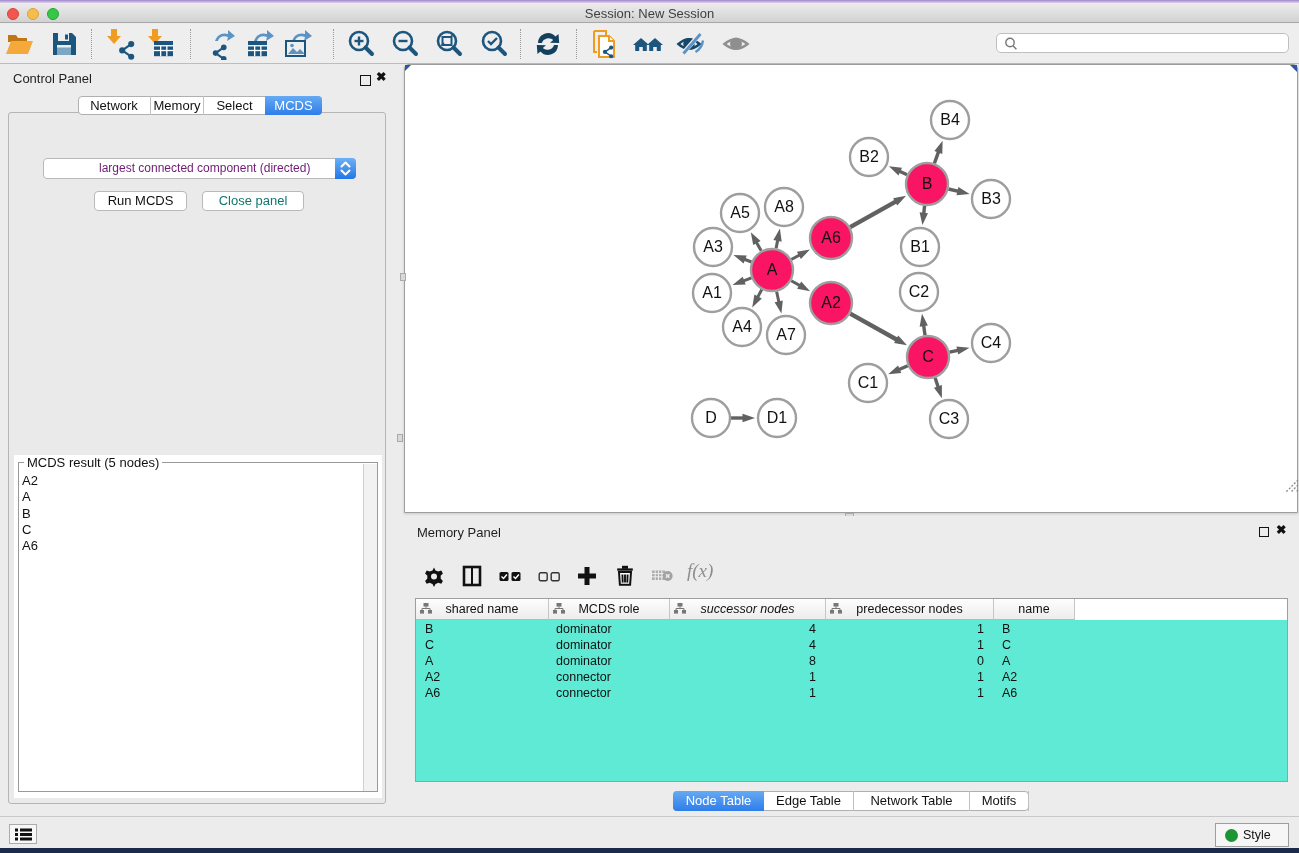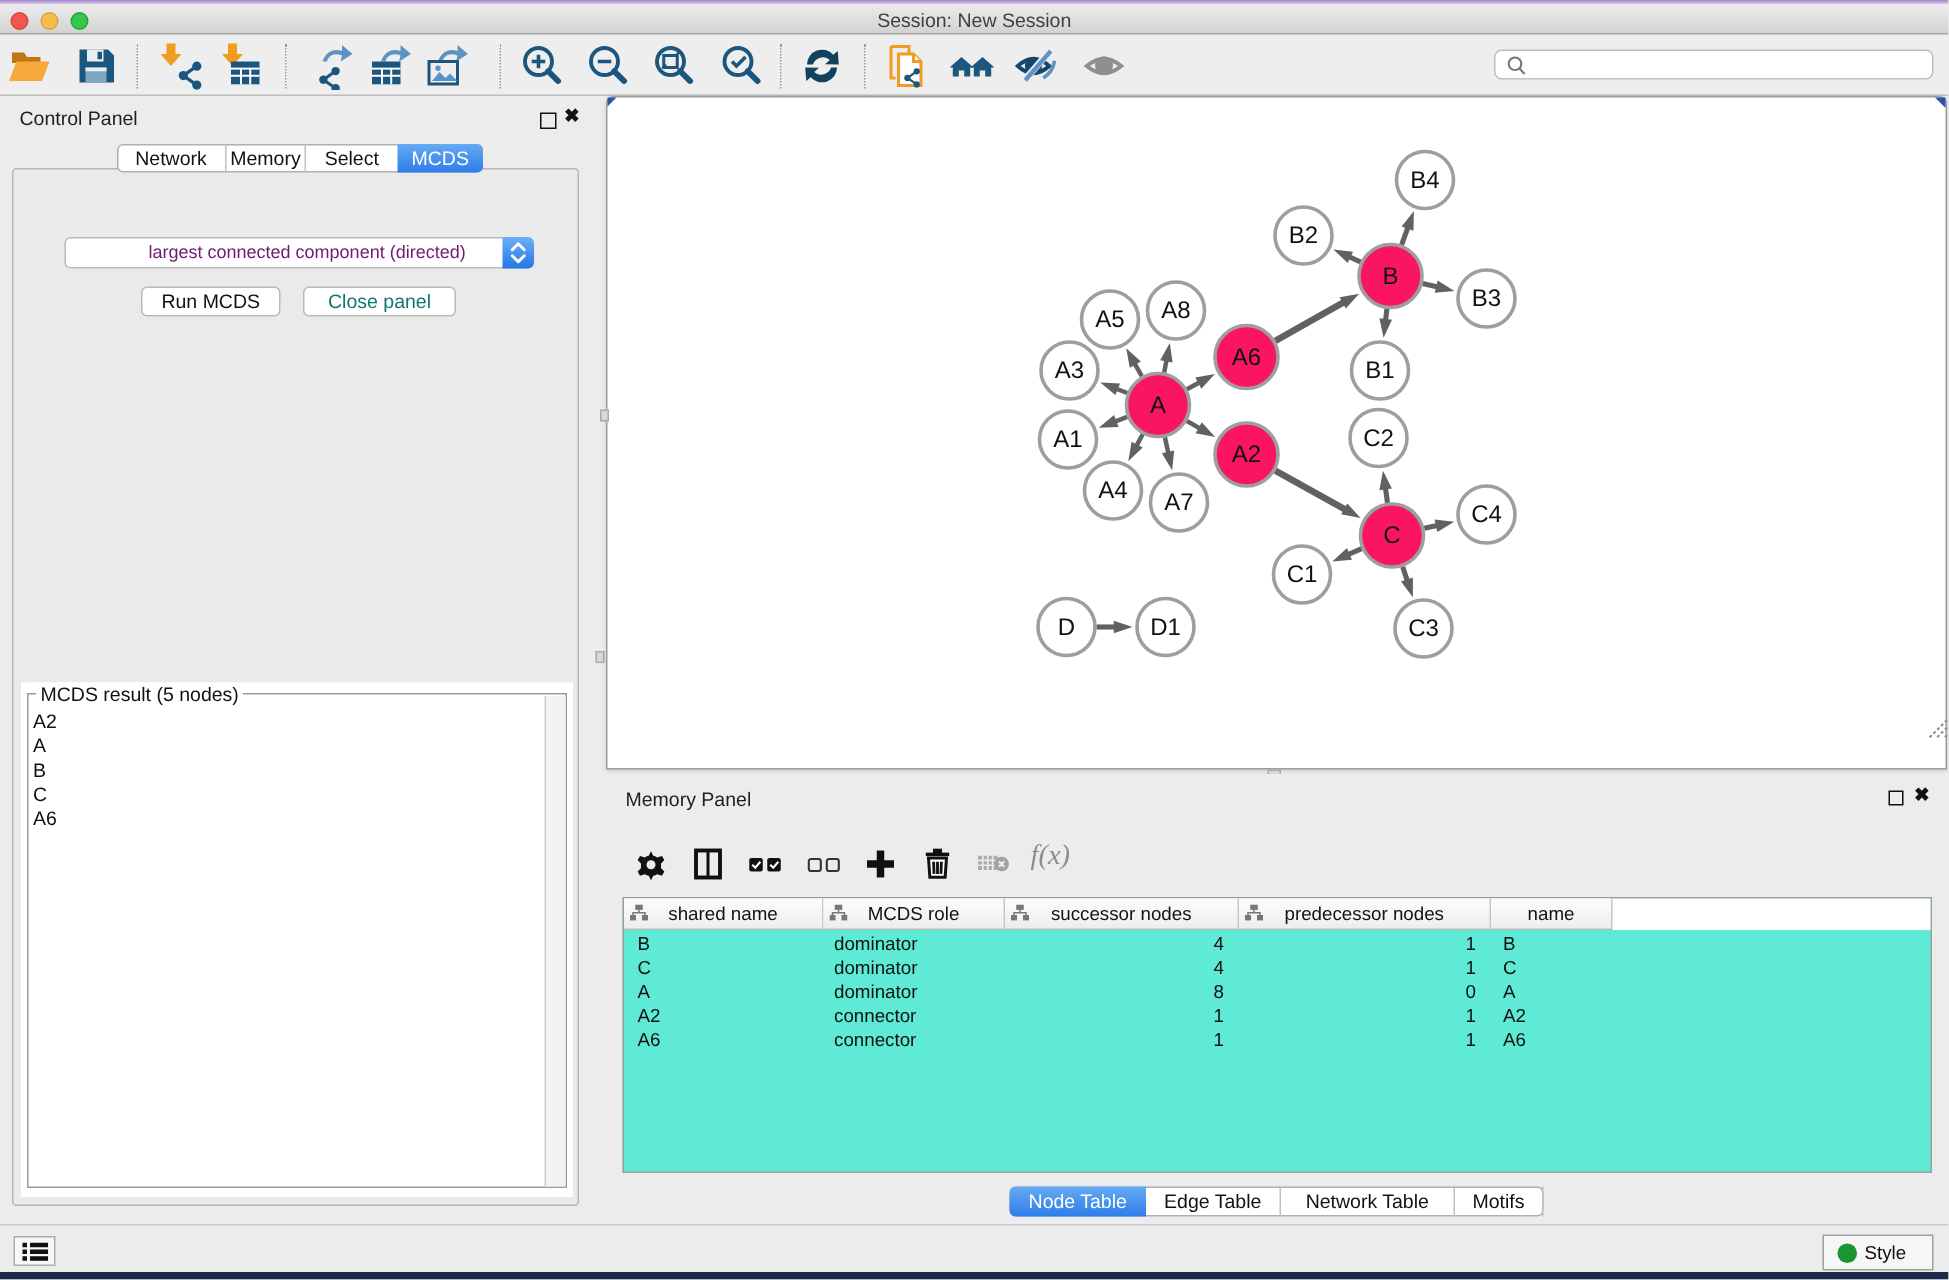--- a/index.html
+++ b/index.html
@@ -362,21 +362,21 @@
             <rect x="3.5" y="0" width="5" height="3.6"></rect>
             <rect x="0" y="7" width="4" height="3.6"></rect>
             <rect x="8" y="7" width="4" height="3.6"></rect>
           </g>
           <g stroke="#777" stroke-width="1">
             <path d="M6 3.6 v2 M2 7 v-1.5 h8 v1.5" fill="none"></path>
           </g>
         </svg>
         <div style="text-align:center;font-size:12.5px;color:#111;line-height:20px;">MCDS role</div>
       </div>
-<div class="abs" style="left:254px;top:0;width:156px;height:21px;background:linear-gradient(#fdfdfd,#ededed);border-right:1px solid #c6c6c6;border-bottom:1px solid #b9b9b9;">
+<div class="abs" style="left:254px;top:0;width:156px;height:21px;background:linear-gradient(#fdfdfd,#ededed);border-right:1px solid #c6c6c6;border-bottom:1px solid #b9b9b9;font-style:italic;">
         <svg width="12" height="11" viewBox="0 0 12 11" style="position:absolute;left:4px;top:4px;">
           <g fill="#777">
             <rect x="3.5" y="0" width="5" height="3.6"></rect>
             <rect x="0" y="7" width="4" height="3.6"></rect>
             <rect x="8" y="7" width="4" height="3.6"></rect>
           </g>
           <g stroke="#777" stroke-width="1">
             <path d="M6 3.6 v2 M2 7 v-1.5 h8 v1.5" fill="none"></path>
           </g>
         </svg>

